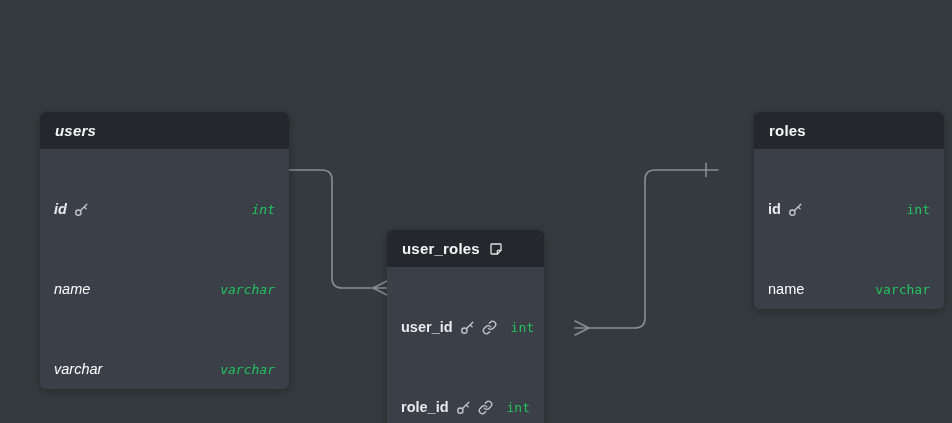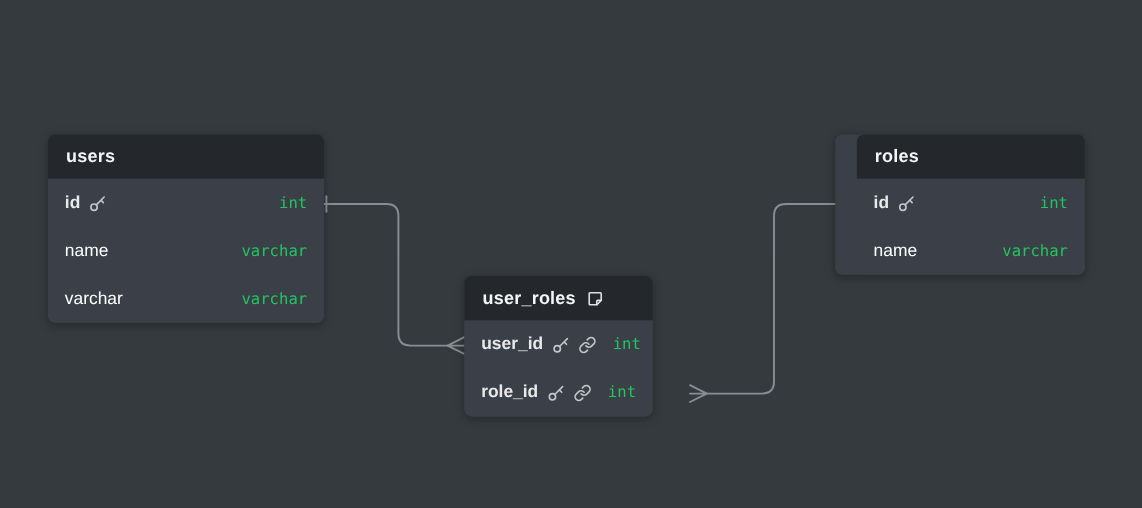--- a/index.html
+++ b/index.html
@@ -55,20 +55,21 @@
   .tbody {
     border-radius: 0 0 6px 6px;
     background: #3b3f47;
   }
   .row {
     height: 40px;
     display: flex;
     align-items: center;
     gap: 7px;
     padding: 0 14px;
+    margin-top: 40px;
   }
   .colname {
     font-size: 14.5px;
     color: #ffffff;
     white-space: nowrap;
   }
   .colname.pk {
     font-weight: bold;
     color: #e8e9eb;
   }
@@ -104,21 +105,21 @@
       <path d="M272 163.5 L272 176.5"></path>
       <path d="M387 281 L373 288 L387 288 M373 288 L387 295"></path>
     </g>
     <g>
       <path d="M589 328 L635 328 Q645 328 645 318 L645 180 Q645 170 655 170 L718 170"></path>
       <path d="M706 163.5 L706 176.5"></path>
       <path d="M575 321 L589 328 L575 328 M589 328 L575 335"></path>
     </g>
   </svg>
 
-  <div class="db-table" style="left:40px; top:112px; width:230px;">
+  <div class="db-table" style="left:40px; top:112px; width:249px;font-style:italic;">
     <div class="thead">
       <span class="tname">users</span>
     </div>
     <div class="tbody">
       <div class="row">
         <span class="colname pk">id</span>
         <span class="icon">
           <svg width="15" height="15" viewBox="0 0 24 24" stroke-width="2.2">
               <circle cx="7" cy="17" r="4.2"></circle>
               <path d="M10 14 L20.5 3.5 M16.2 7.8 L19.4 11"></path>
@@ -181,21 +182,21 @@
               <path d="M10 13a5 5 0 0 0 7.54.54l3-3a5 5 0 0 0-7.07-7.07l-1.72 1.71"></path>
               <path d="M14 11a5 5 0 0 0-7.54-.54l-3 3a5 5 0 0 0 7.07 7.07l1.71-1.71"></path>
             </svg>
         </span>
         <span class="spacer"></span>
         <span class="coltype">int</span>
       </div>
     </div>
   </div>
 
-  <div class="db-table" style="left:696px; top:112px; width:190px;padding-left:18px;">
+  <div class="db-table" style="left:754px; top:112px; width:190px;">
     <div class="thead">
       <span class="tname">roles</span>
     </div>
     <div class="tbody">
       <div class="row">
         <span class="colname pk">id</span>
         <span class="icon">
           <svg width="15" height="15" viewBox="0 0 24 24" stroke-width="2.2">
               <circle cx="7" cy="17" r="4.2"></circle>
               <path d="M10 14 L20.5 3.5 M16.2 7.8 L19.4 11"></path>

